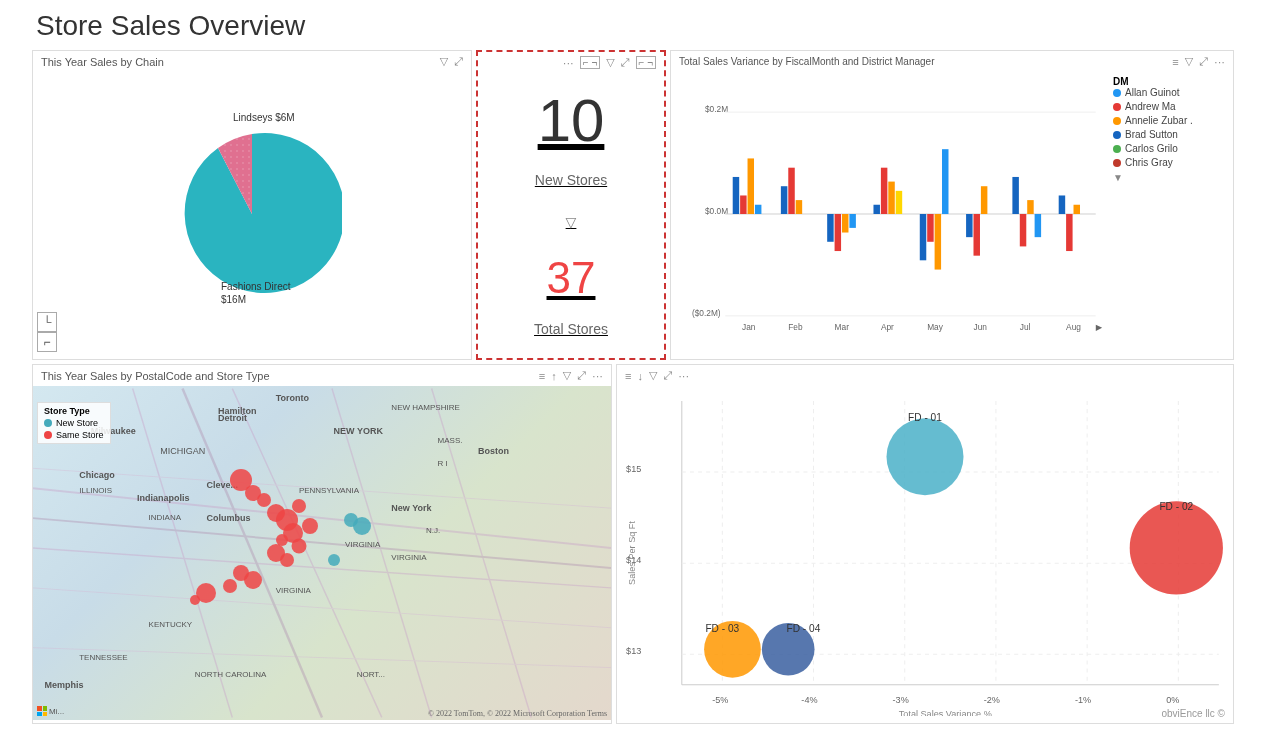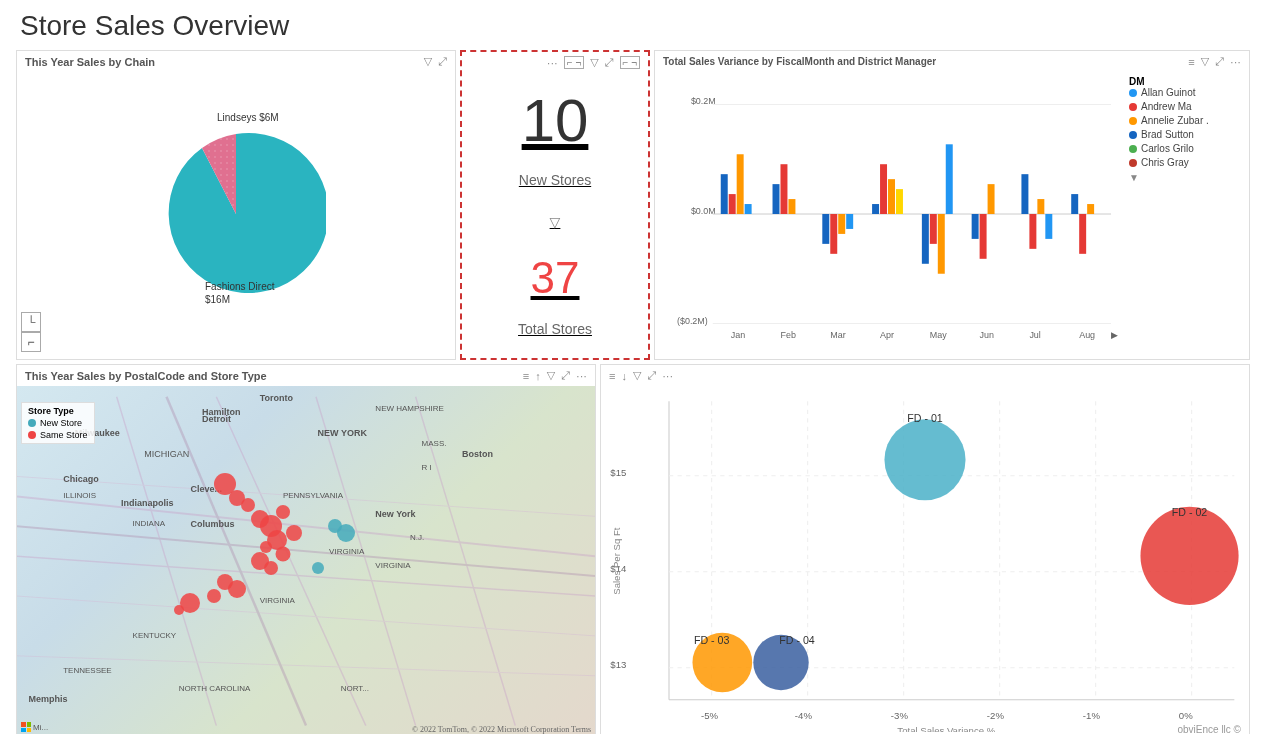--- a/index.html
+++ b/index.html
@@ -7,21 +7,21 @@
       font-family: 'Segoe UI', Arial, sans-serif;
       background: #f5f5f5;
       width: 1266px;
       height: 734px;
       overflow: hidden;
     }
     .dashboard {
       width: 1266px;
       height: 734px;
       background: white;
-      padding: 10px 16px;
+      padding: 10px 32px;
       display: flex;
       flex-direction: column;
     }
     .page-title {
       font-size: 28px;
       font-weight: 300;
       color: #333;
       margin-bottom: 8px;
       padding-left: 4px;
     }
@@ -34,21 +34,21 @@
     .tile-header {
       display: flex;
       align-items: center;
       justify-content: space-between;
       padding: 4px 8px;
       border-bottom: none;
     }
     .tile-title {
       font-size: 11px;
       color: #555;
-      font-weight: 700;
+      font-weight: 400;
     }
     .tile-icons {
       display: flex;
       gap: 6px;
       align-items: center;
     }
     .tile-icon {
       font-size: 11px;
       color: #888;
       cursor: pointer;

